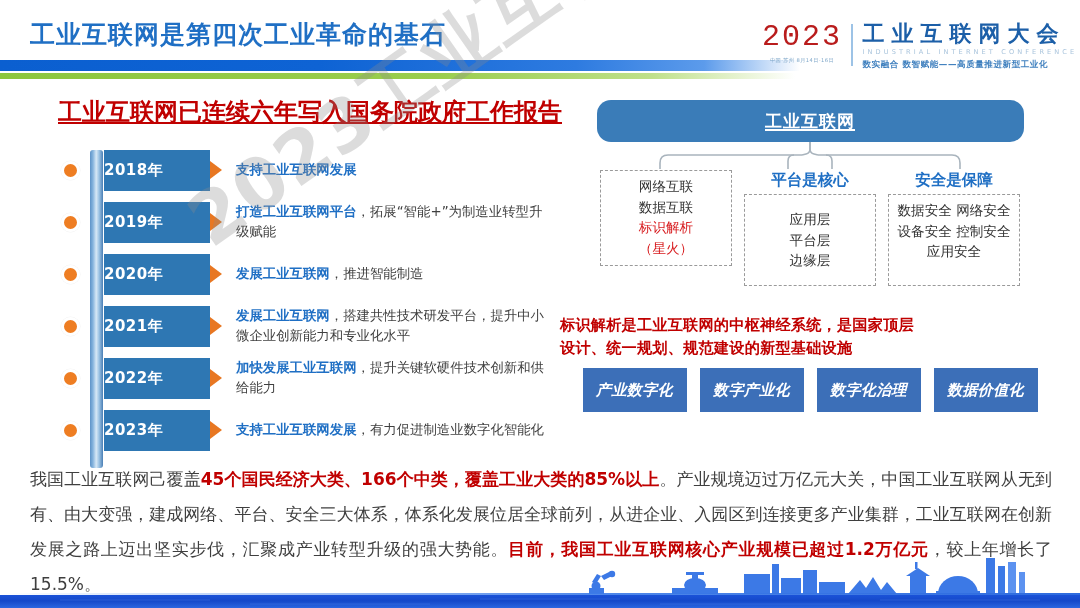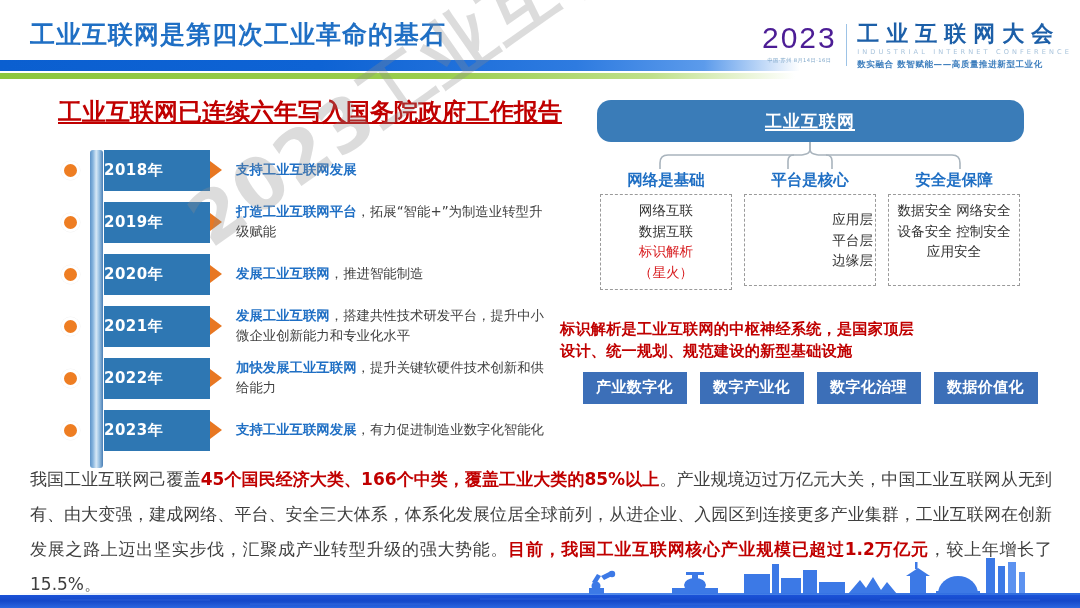--- a/index.html
+++ b/index.html
@@ -53,24 +53,24 @@
     position: absolute;
     left: 762px; top: 22px;
     display: flex;
     align-items: flex-start;
     height: 58px;
   }
   .logo-left { text-align: center; padding-right: 9px; }
   .logo-year {
     font-size: 30px;
     font-weight: normal;
-    color: #4c1d95;
+    color: #b91c1c;
     letter-spacing: 2px;
     line-height: 1.05;
-    font-family: Liberation Sans, sans-serif;
+    font-family: Liberation Mono, monospace;
   }
   .logo-sub-date {
     font-size: 5.2px;
     color: #7FA7C9;
     letter-spacing: 0.4px;
     margin-top: 3px;
     white-space: nowrap;
   }
   .logo-divider {
     width: 1.5px;
@@ -257,47 +257,48 @@
   .col-box {
     border: 1.4px dashed #9A9A9A;
     min-height: 92px;
     padding: 5px 2px 6px;
     font-size: 13.6px;
     line-height: 1.52;
     color: #333333;
   }
   .col-box .line { white-space: nowrap; }
   .col-box .hl { color: #D7191C; font-weight: normal; }
-  .col-pad { padding-top: 14px; text-align: right; }
+  .col-pad { padding-top: 14px; }
 
   .red-note {
     margin-top: 28px;
     font-size: 15.2px;
     font-weight: bold;
     color: #C00000;
     line-height: 1.48;
     letter-spacing: 0.2px;
   }
   .tags {
     display: flex;
     justify-content: space-between;
     width: 455px;
     margin: 9px auto 0;
   }
   .tag {
     flex: 0 0 104px;
-    height: 32px;
+    height: 44px;
     background: #3C6FB8;
     display: flex;
     align-items: center;
     justify-content: center;
     color: #ffffff;
     font-size: 15px;
     font-weight: bold;
     letter-spacing: 0.4px;
+    font-style: italic;
   }
 
   
   .bottom-para {
     position: absolute;
     left: 30px; top: 462px;
     width: 1022px;
     font-size: 17px;
     line-height: 2.06;
     color: #3F3F3F;
@@ -418,21 +419,20 @@
       <path d="M204 0 L204 7 Q204 11 200 12 L196 13" fill="none" stroke="#A9B4BD" stroke-width="1.6"></path>
       <path d="M204 0 L204 7 Q204 11 208 12 L212 13" fill="none" stroke="#A9B4BD" stroke-width="1.6"></path>
       <path d="M196 13 L188 13 Q182 13 182 19 L182 27" fill="none" stroke="#A9B4BD" stroke-width="1.6"></path>
       <path d="M212 13 L220 13 Q226 13 226 19 L226 27" fill="none" stroke="#A9B4BD" stroke-width="1.6"></path>
       <path d="M188 13 L62 13 Q54 13 54 21 L54 27" fill="none" stroke="#A9B4BD" stroke-width="1.6"></path>
       <path d="M220 13 L346 13 Q354 13 354 21 L354 27" fill="none" stroke="#A9B4BD" stroke-width="1.6"></path>
     </svg>
 
     <div class="cols" id="diagram-columns">
         <div class="col">
-          <div class="col-title">网络是基础</div>
           <div class="col-box">
             <div class="line">网络互联</div>
             <div class="line">数据互联</div>
             <div class="line hl">标识解析</div>
             <div class="line hl">（星火）</div>
           </div>
         </div>
         <div class="col">
           <div class="col-title">平台是核心</div>
           <div class="col-box col-pad">

